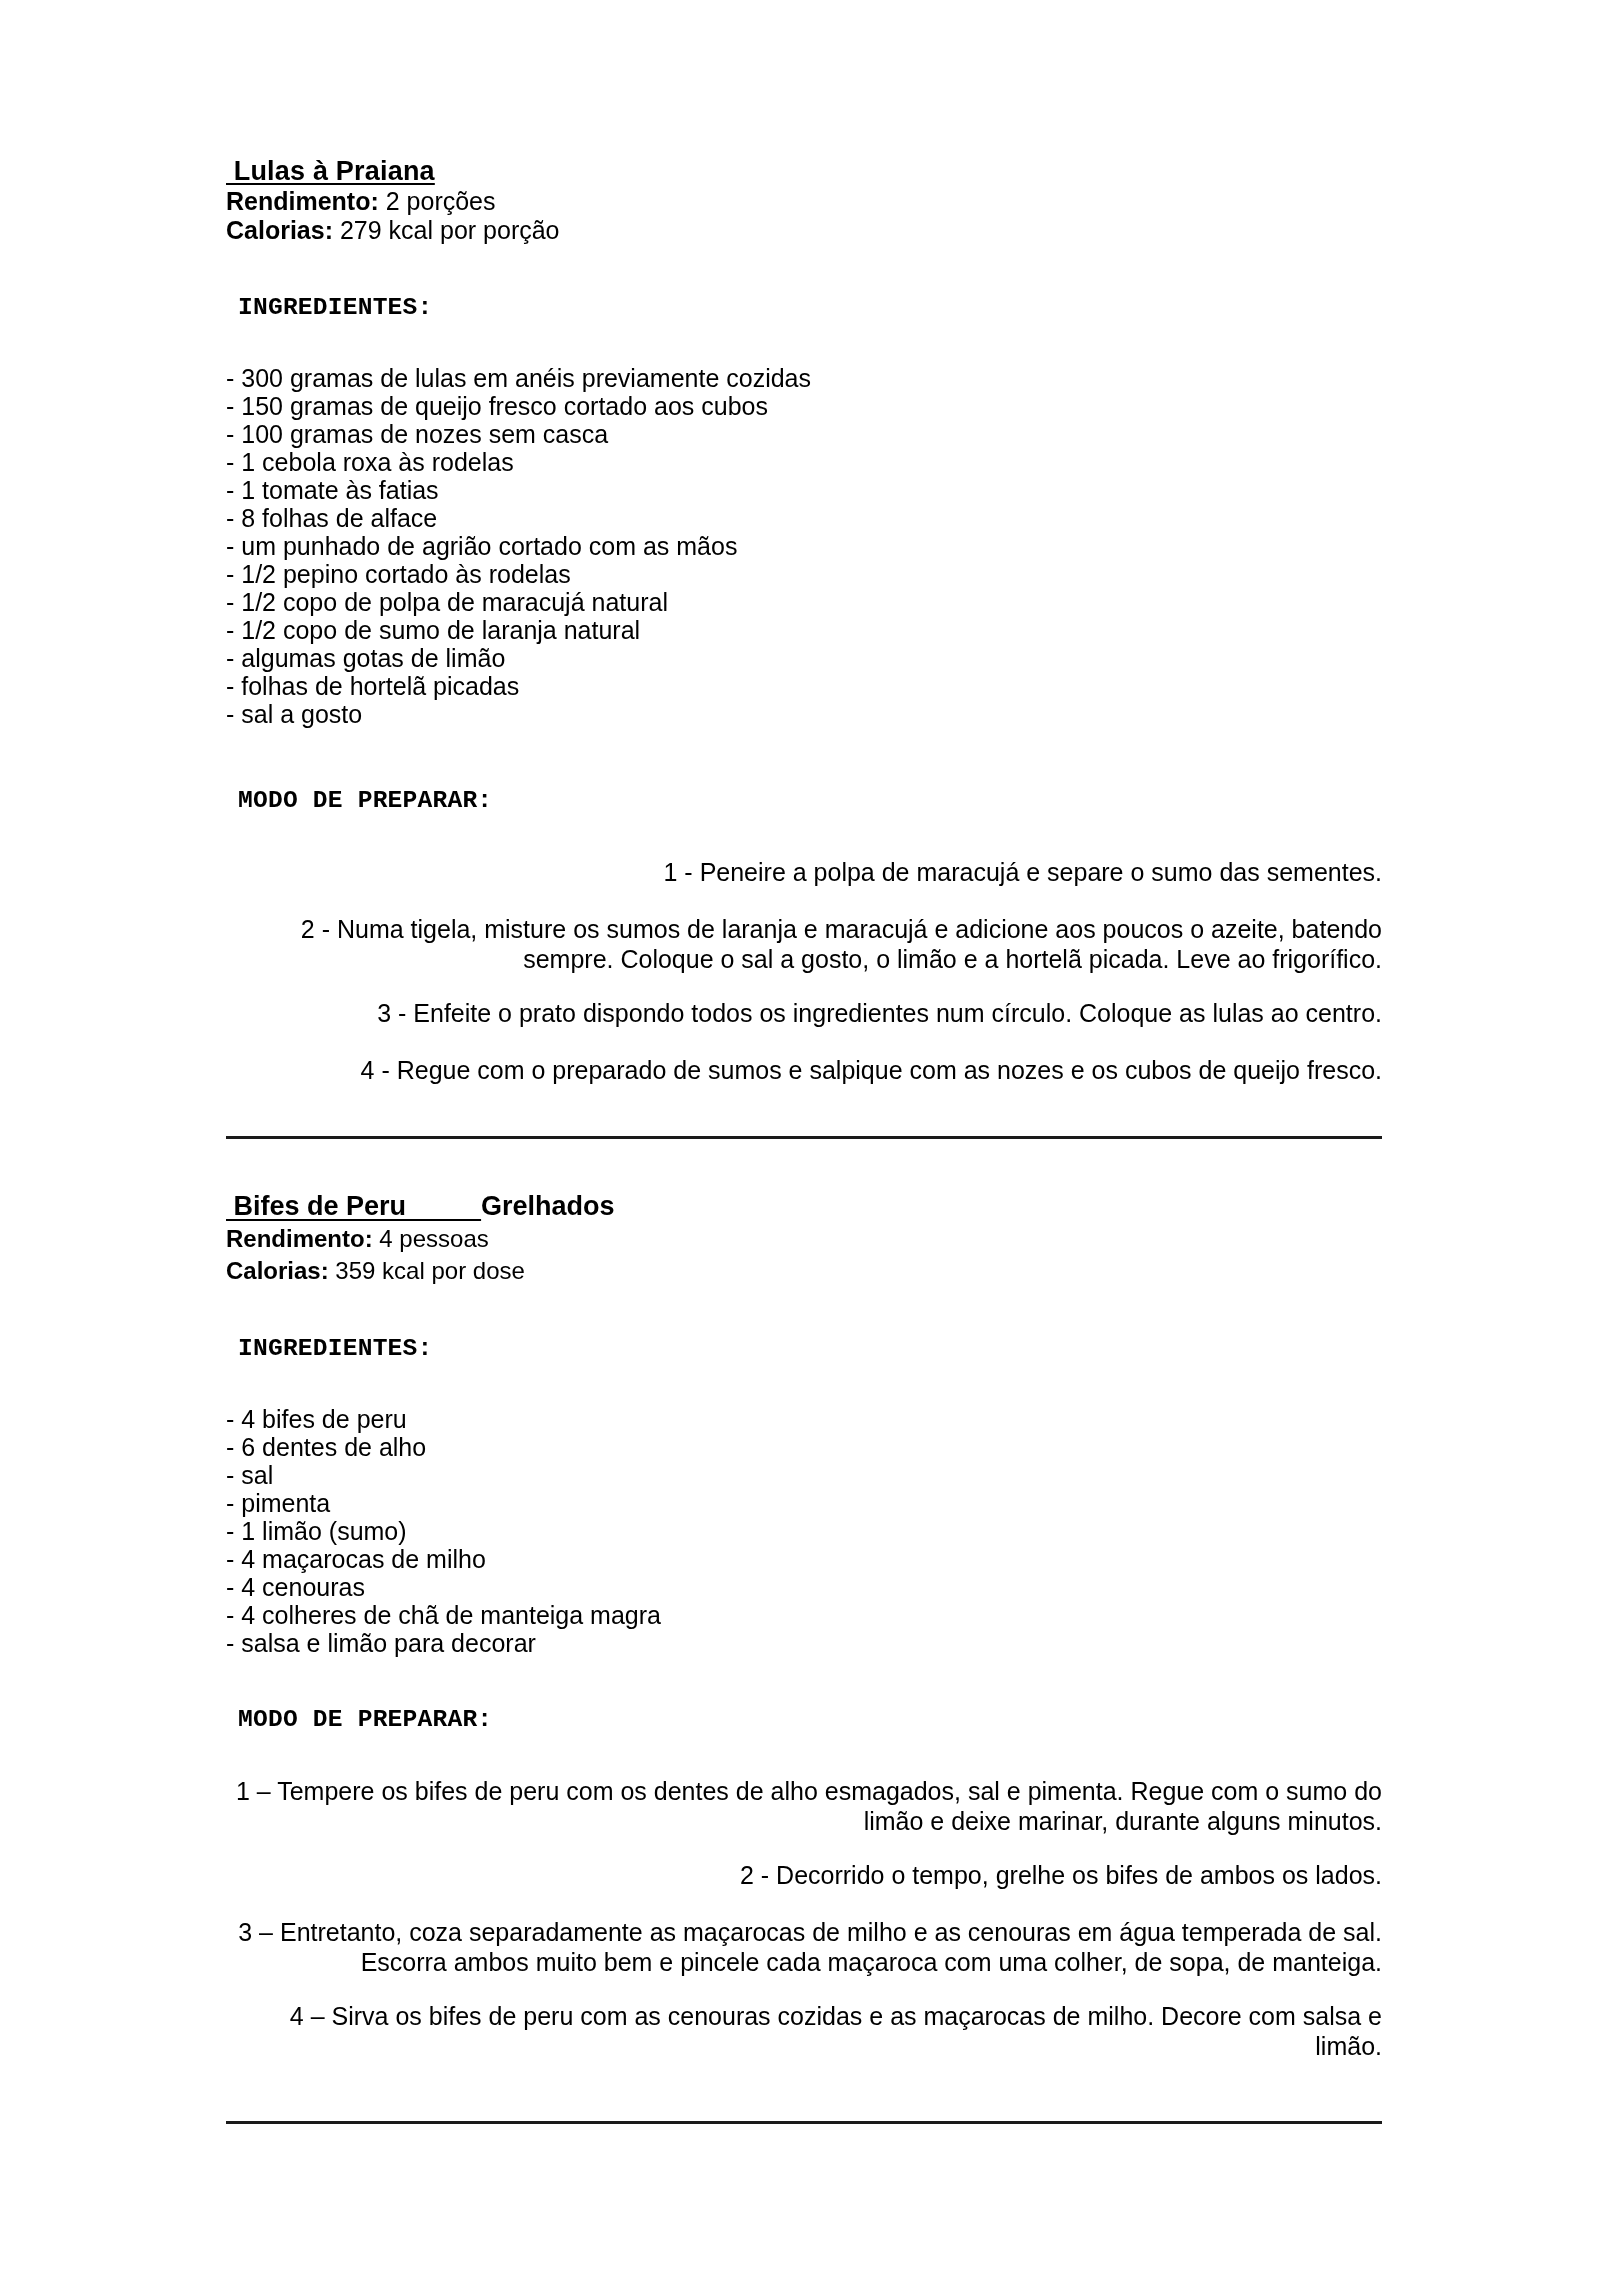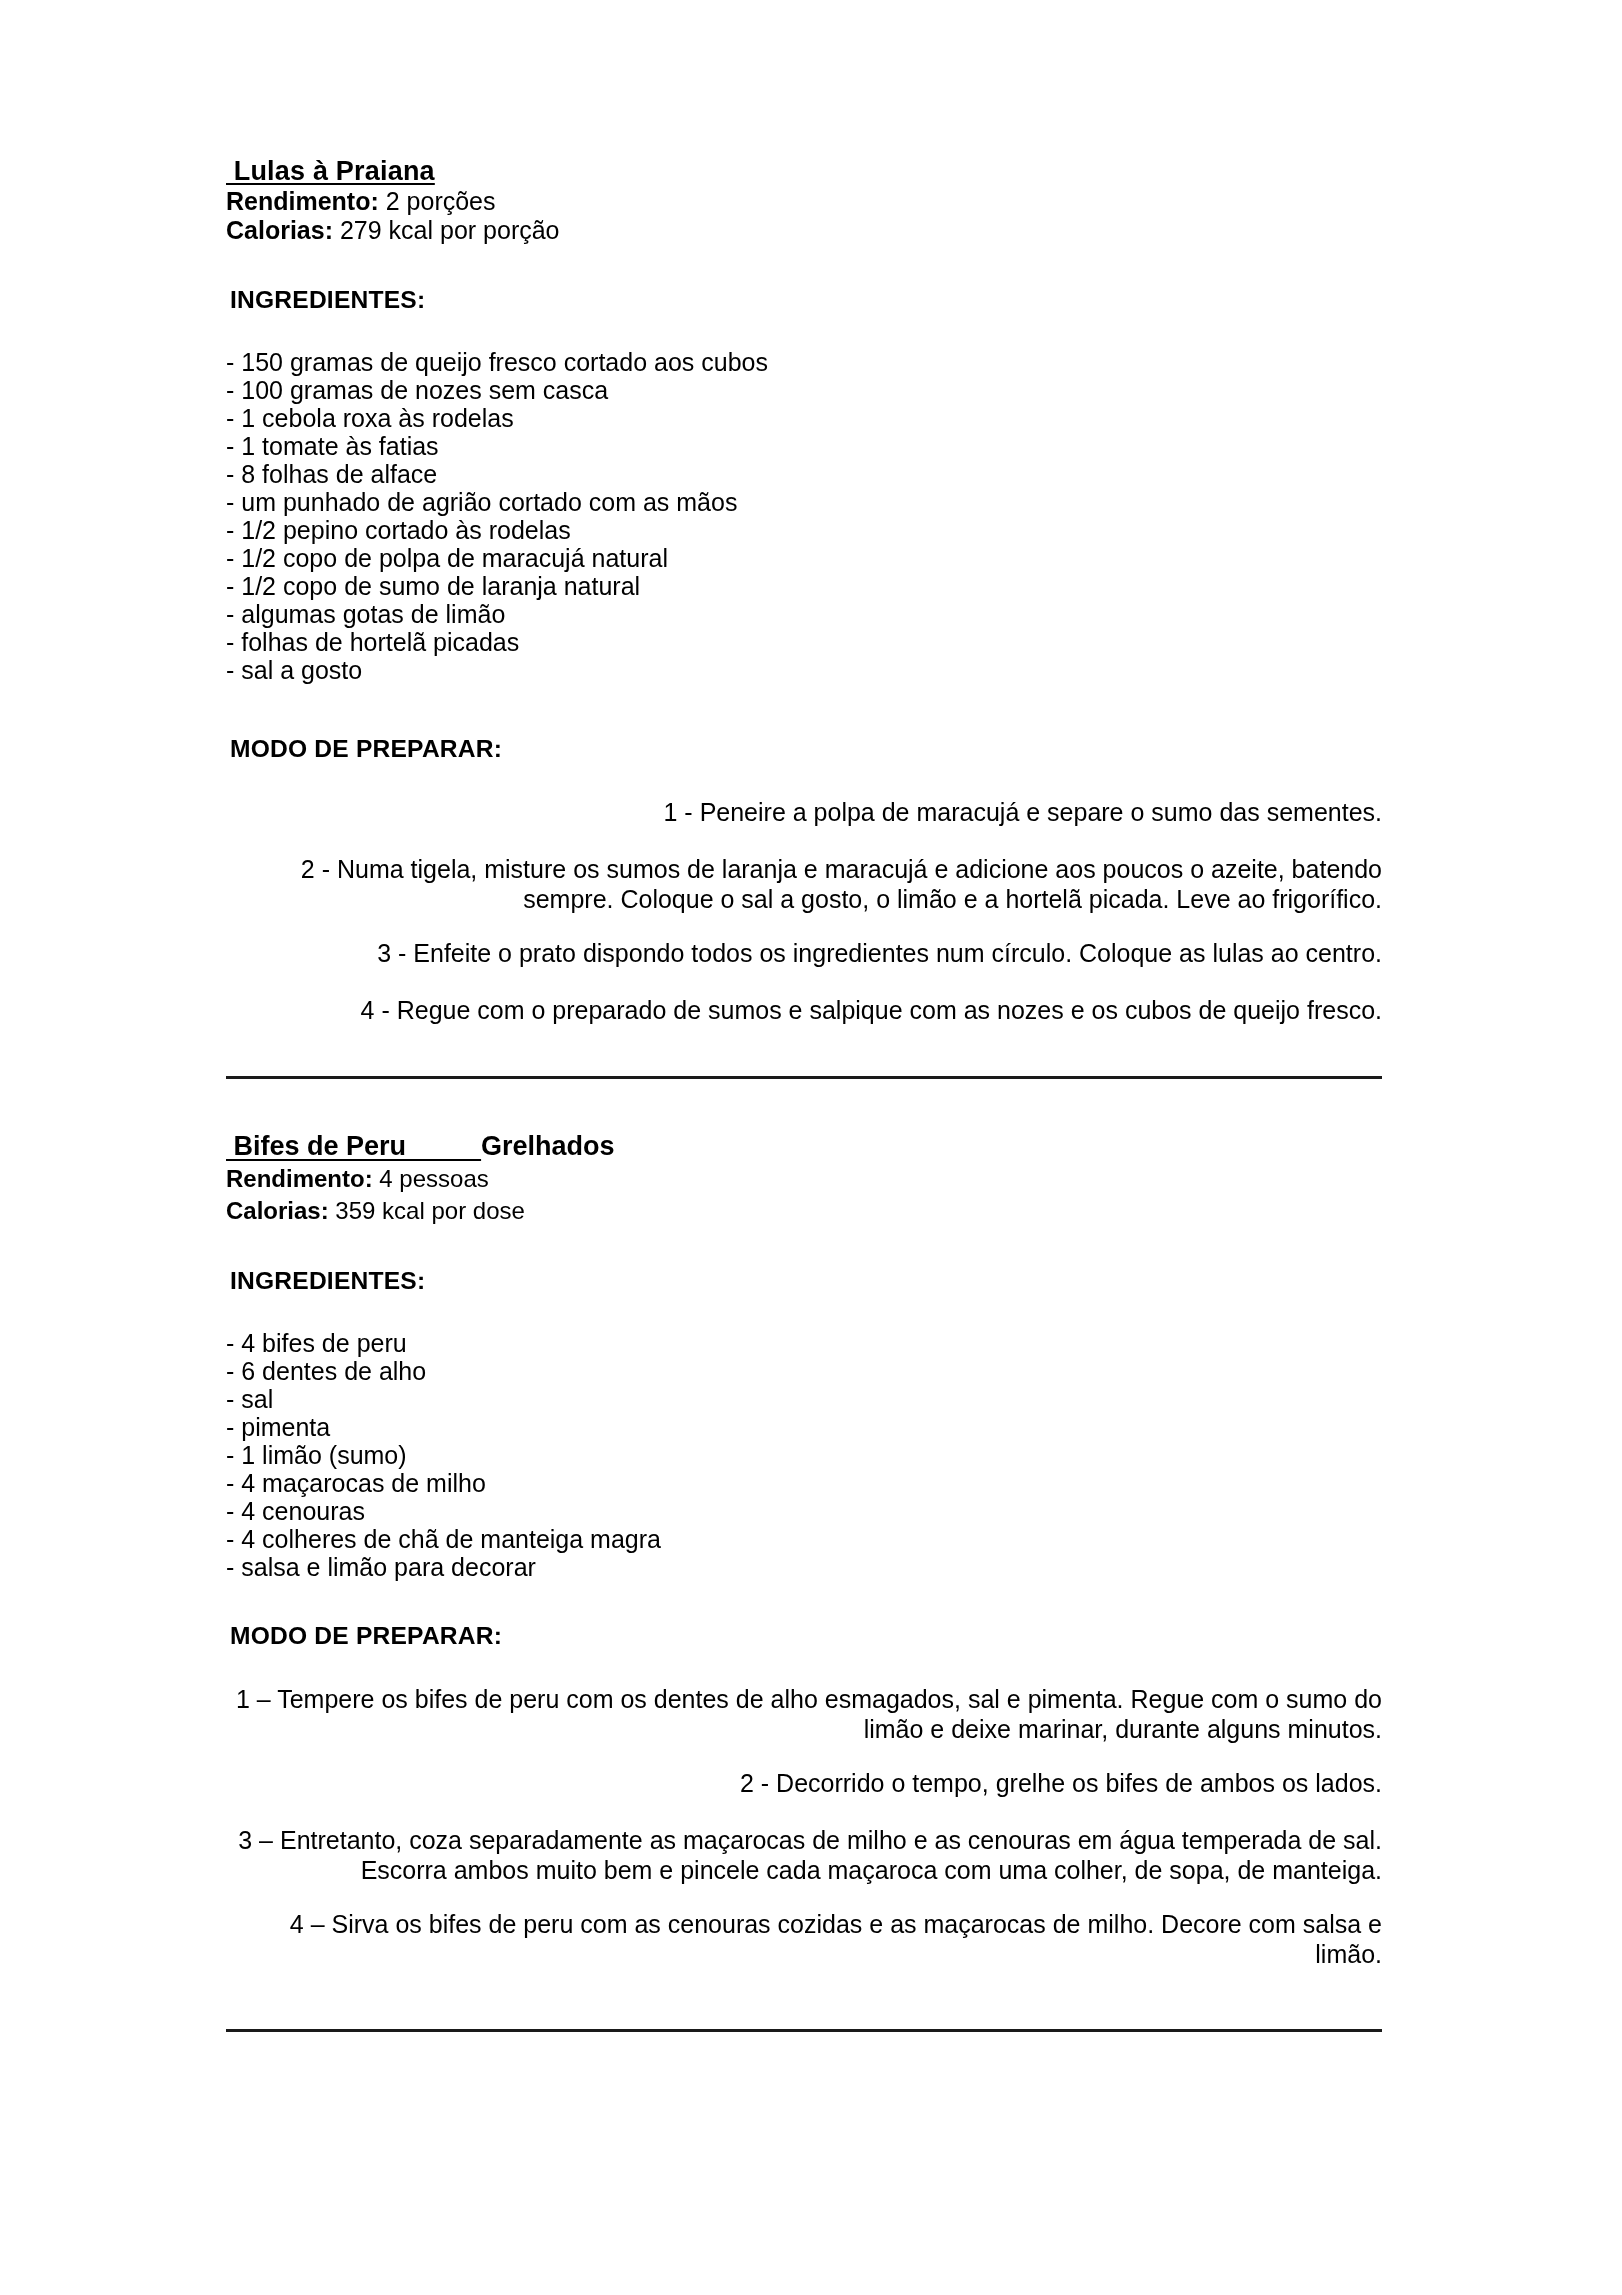--- a/index.html
+++ b/index.html
@@ -52,22 +52,23 @@
     font-size: 25px;
     line-height: 29px;
     margin: 0;
   }
   .meta-line b { font-weight: bold; }
 
   .section-heading {
     font-size: 24.6px;
     font-weight: bold;
     line-height: 29px;
-    margin: 4px;
+    margin: 12px;
     letter-spacing: 0.2px;
+    font-family: Liberation Mono, monospace;
   }
 
   .ingredient-list {
     list-style: none;
     margin: 0;
     padding: 0;
   }
   .ingredient-list li {
     font-size: 25px;
     line-height: 28px;
@@ -135,20 +136,21 @@
 
       <p class="meta-line"><b>Calorias:</b><span> 279 kcal por porção</span></p>
 
       <div class="gap-46"></div>
 
       <p class="section-heading">INGREDIENTES:</p>
 
       <div class="gap-38"></div>
 
       <ul class="ingredient-list">
+        <li>- 300 gramas de lulas em anéis previamente cozidas</li>
         <li>- 150 gramas de queijo fresco cortado aos cubos</li>
         <li>- 100 gramas de nozes sem casca</li>
         <li>- 1 cebola roxa às rodelas</li>
         <li>- 1 tomate às fatias</li>
         <li>- 8 folhas de alface</li>
         <li>- um punhado de agrião cortado com as mãos</li>
         <li>- 1/2 pepino cortado às rodelas</li>
         <li>- 1/2 copo de polpa de maracujá natural</li>
         <li>- 1/2 copo de sumo de laranja natural</li>
         <li>- algumas gotas de limão</li>

